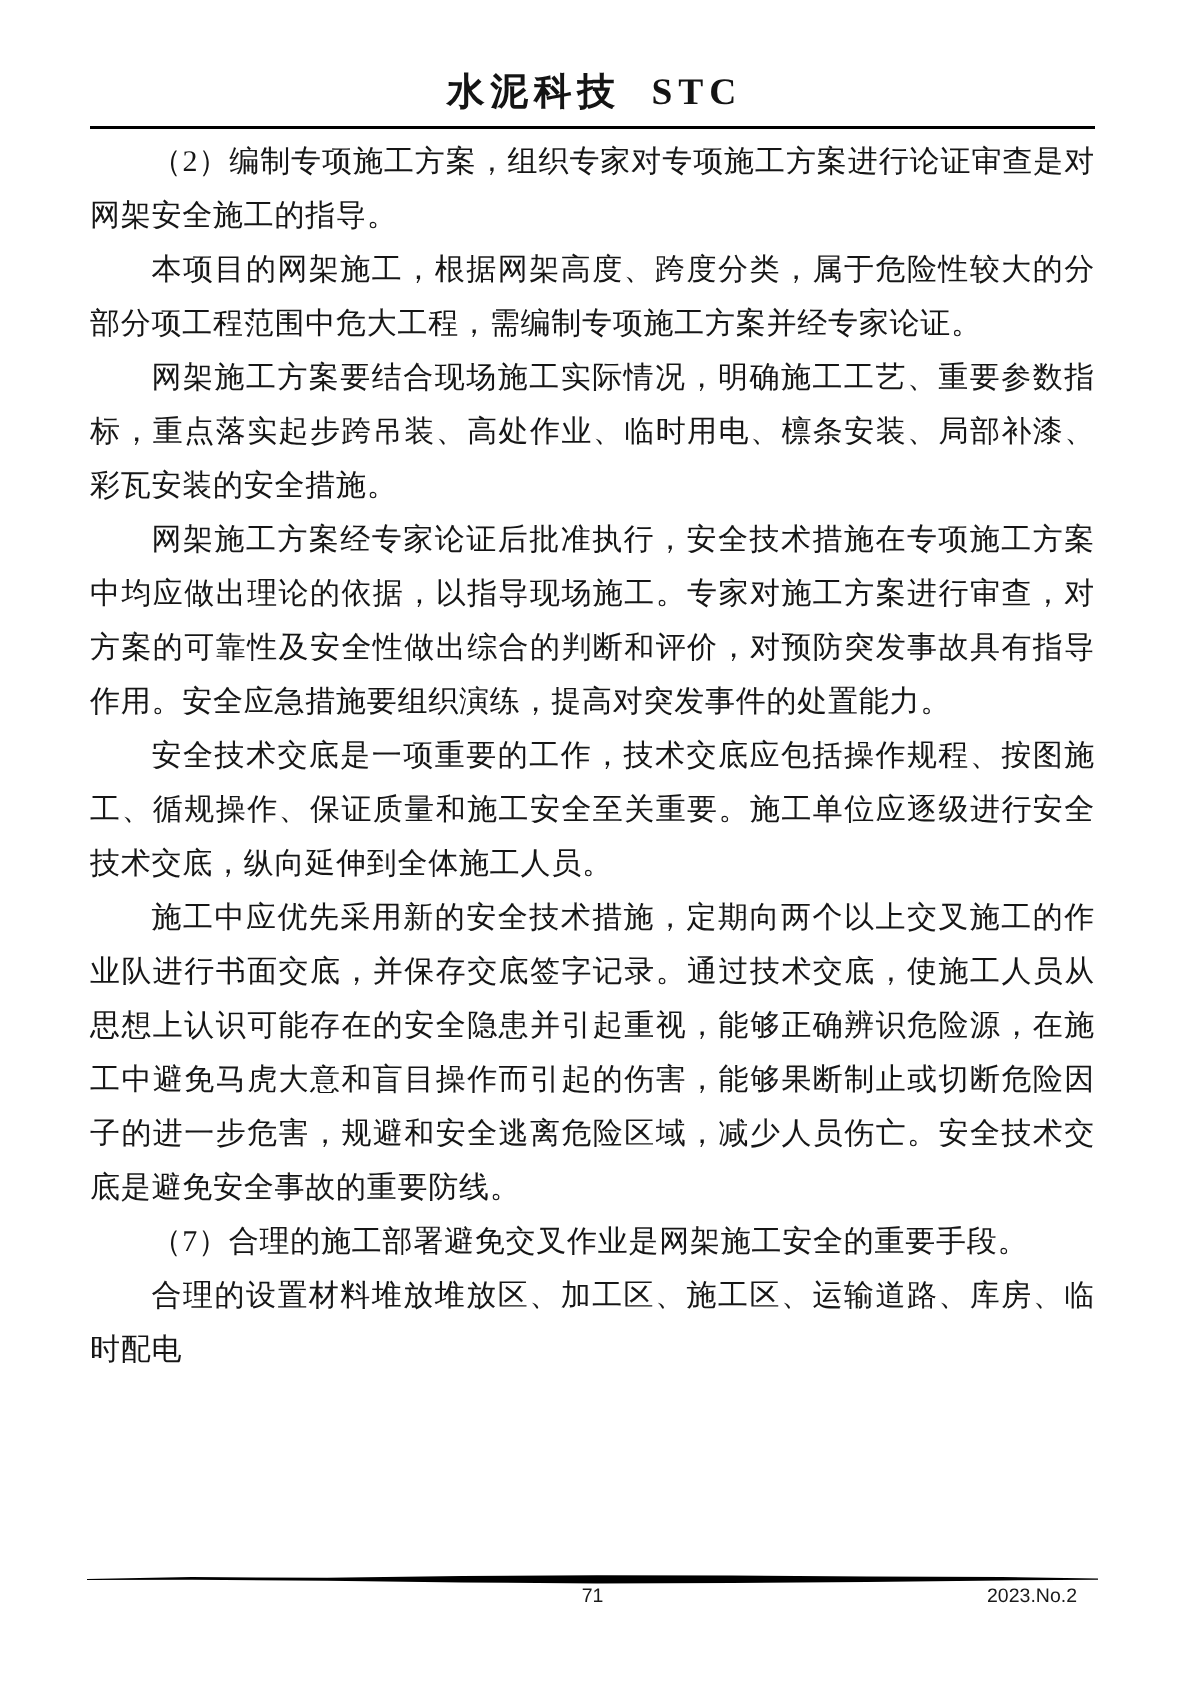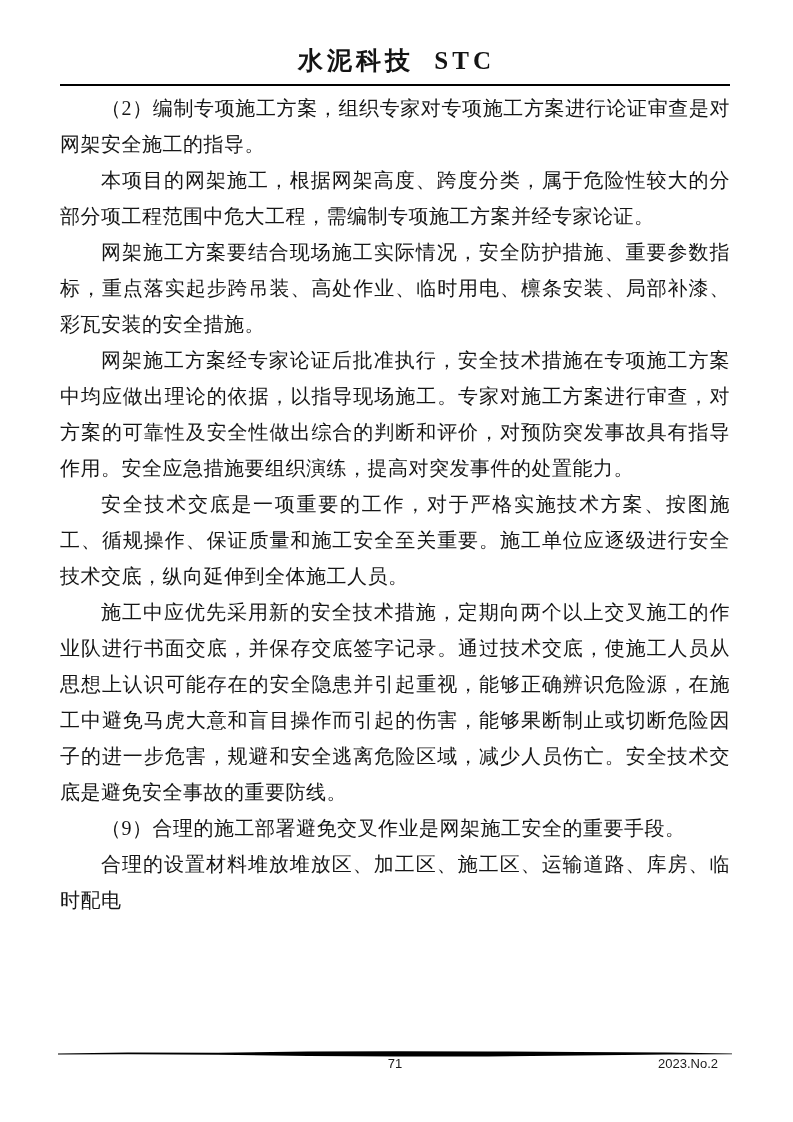--- a/index.html
+++ b/index.html
@@ -89,25 +89,25 @@
 <body>
 
 <div class="page">
 
   <div class="journal-title">水泥科技 STC</div>
   <div class="header-rule"></div>
 
   <div class="article-body">
     <p>（2）编制专项施工方案，组织专家对专项施工方案进行论证审查是对网架安全施工的指导。</p>
     <p>本项目的网架施工，根据网架高度、跨度分类，属于危险性较大的分部分项工程范围中危大工程，需编制专项施工方案并经专家论证。</p>
-    <p>网架施工方案要结合现场施工实际情况，安全防护措施、重要参数指标，重点落实起步跨吊装、高处作业、临时用电、檩条安装、局部补漆、彩瓦安装的安全措施。</p>
+    <p>网架施工方案要结合现场施工实际情况，明确施工工艺、重要参数指标，重点落实起步跨吊装、高处作业、临时用电、檩条安装、局部补漆、彩瓦安装的安全措施。</p>
     <p>网架施工方案经专家论证后批准执行，安全技术措施在专项施工方案中均应做出理论的依据，以指导现场施工。专家对施工方案进行审查，对方案的可靠性及安全性做出综合的判断和评价，对预防突发事故具有指导作用。安全应急措施要组织演练，提高对突发事件的处置能力。</p>
-    <p>安全技术交底是一项重要的工作，对于严格实施技术方案、按图施工、循规操作、保证质量和施工安全至关重要。施工单位应逐级进行安全技术交底，纵向延伸到全体施工人员。</p>
+    <p>安全技术交底是一项重要的工作，技术交底应包括操作规程、按图施工、循规操作、保证质量和施工安全至关重要。施工单位应逐级进行安全技术交底，纵向延伸到全体施工人员。</p>
     <p>施工中应优先采用新的安全技术措施，定期向两个以上交叉施工的作业队进行书面交底，并保存交底签字记录。通过技术交底，使施工人员从思想上认识可能存在的安全隐患并引起重视，能够正确辨识危险源，在施工中避免马虎大意和盲目操作而引起的伤害，能够果断制止或切断危险因子的进一步危害，规避和安全逃离危险区域，减少人员伤亡。安全技术交底是避免安全事故的重要防线。</p>
-    <p>（9）合理的施工部署避免交叉作业是网架施工安全的重要手段。</p>
+    <p>（7）合理的施工部署避免交叉作业是网架施工安全的重要手段。</p>
     <p>合理的设置材料堆放堆放区、加工区、施工区、运输道路、库房、临时配电</p>
   </div>
 
   <div class="footer-rule">
     
     <svg width="674" height="10" viewBox="0 0 674 10" xmlns="http://www.w3.org/2000/svg" aria-hidden="true">
       <path d="M0,4.6 L70,3.4 L160,3.8 L250,2.6 L340,2.2 L430,2.4 L520,3.0 L610,3.4 L674,4.4
                L674,5.2 L610,5.6 L520,6.6 L430,7.4 L340,7.6 L250,7.0 L160,5.8 L70,5.2 L0,5.4 Z" fill="#000000"></path>
     </svg>
   </div>

